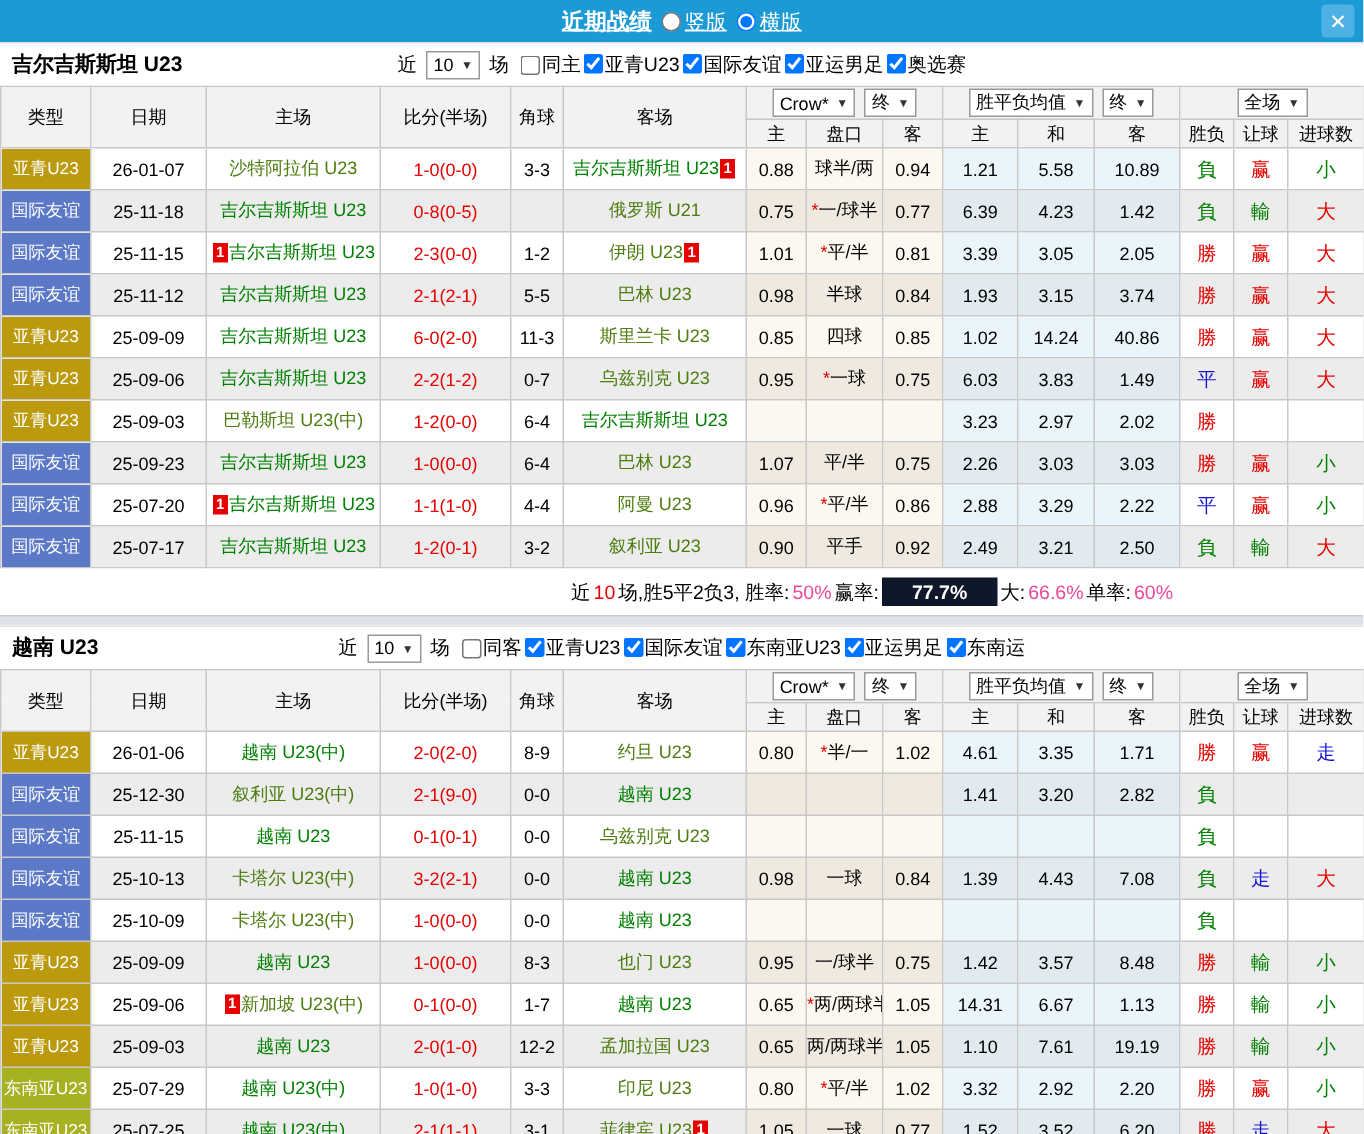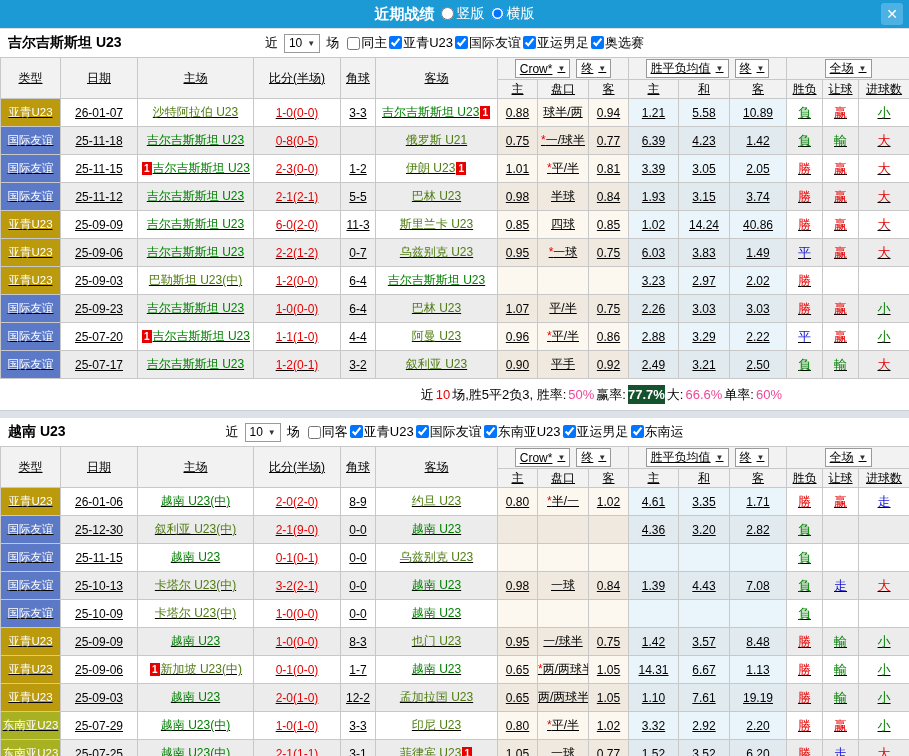--- a/index.html
+++ b/index.html
@@ -1,39 +1,39 @@
 <!DOCTYPE html>
 <html><head>
 <meta charset="utf-8">
 <style>
   * { margin:0; padding:0; box-sizing:border-box; }
   body { width:909px; font-family:"Liberation Sans","DejaVu Sans",sans-serif; background:#fff; color:#000; }
   .wrap { width:909px; border-bottom:1px solid #c8c8c8; }
 
   
   .titlebar { height:28px; background:#1b9ad6; display:flex; align-items:center; position:relative; }
-  .title-group { margin:0 auto; display:flex; align-items:flex-start; color:#fff; font-size:14px; }
+  .title-group { margin:0 auto; display:flex; align-items:flex-end; color:#fff; font-size:14px;text-decoration:underline; }
   .title-group .title { font-weight:bold; font-size:15px; }
   .title-group label { display:inline-flex; align-items:center; margin-left:6px; cursor:pointer; }
   .title-group input { margin-right:3px; }
   .close-btn { position:absolute; right:6px; top:3px; width:22px; height:22px; background:#4db1e3; color:#fff;
     font-weight:bold; font-size:14px; text-align:center; line-height:22px; border-radius:3px; cursor:pointer; }
 
   
   .team-row { height:29px; display:flex; align-items:center; position:relative; background:#fff; border-top:1px solid #e0e0e0;}
   .team-name { position:absolute; left:8px; font-weight:bold; font-size:14px; }
   .filters { margin:0 auto; display:flex; align-items:center; font-size:13px; }
   .filters .gap { width:6px; }
   .sel { display:inline-flex; align-items:center; border:1px solid #999; background:#fff; height:19px; padding:0 4px; font-size:12px; cursor:pointer; }
   .sel::after { content:"▼"; font-size:8px; margin-left:5px; color:#333; }
   label.chk { display:inline-flex; align-items:center; cursor:pointer; }
   label.chk input { margin:0 1px 0 2px; width:13px; height:13px; }
 
   
-  table { border-collapse:collapse; table-layout:fixed; width:909px;text-decoration:underline; }
+  table { border-collapse:collapse; table-layout:fixed; width:909px; }
   td, th { border:1px solid #c8c8c8; overflow:hidden; white-space:nowrap; text-align:center; font-weight:normal; }
   thead th { background:#f2f2f2; font-size:12px; }
   thead tr.grp th { height:22px; border-bottom:none; }
   thead tr.sub th { height:19px; }
   thead th.span2 { border-bottom:1px solid #c8c8c8; }
   .hdr-sel-wrap { display:flex; justify-content:center; gap:6px; align-items:center; }
 
   tbody td { height:28px; font-size:12px; }
   tbody tr:nth-child(even) td { background:#ececec; }
   tbody td.t-crow { background:#fdf8ef; }
@@ -52,21 +52,21 @@
   .b:empty { display:none; }
   .star { color:#e60000; }
   td.c-res { font-size:13px; }
   .r-red { color:#e60000; } .r-grn { color:#008000; } .r-blu { color:#1414d2; }
 
   
   .summary { height:31px; display:flex; align-items:center; justify-content:flex-end; padding-right:126px;
     font-size:13px; border-top:none; background:#fff; }
   .summary span { margin:0 1px; }
   .p-k { color:#000; } .p-r { color:#e60000; } .p-b { color:#ec4899; }
-  .p-rb { background:#14532d; color:#fff; padding:2px 0; font-weight:bold; }
+  .p-rb { background:#0f172a; color:#fff; padding:2px 20px; font-weight:bold; }
 
   .band { height:7px; background:#dde2e8; border-top:1px solid #c9cfd6; }
 </style>
 </head>
 <body>
 
 <div class="wrap">
 
   <div class="titlebar">
     <div class="title-group">
@@ -465,21 +465,21 @@
             <tr>
     <td class="c-type tc-blue">国际友谊</td>
     <td class="c-date">25-12-30</td>
     <td class="c-team"><span class="tn">叙利亚 U23(中)</span></td>
     <td class="c-score">2-1(9-0)</td>
     <td class="c-corner">0-0</td>
     <td class="c-team"><span class="tn green">越南 U23</span></td>
     <td class="t-crow"></td>
     <td class="t-crow"><span class="star"></span><span></span></td>
     <td class="t-crow"></td>
-    <td class="t-wdl">4.36</td>
+    <td class="t-wdl">1.41</td>
     <td class="t-wdl">3.20</td>
     <td class="t-wdl">2.82</td>
     <td class="c-res r-grn">負</td>
     <td class="c-res"></td>
     <td class="c-res"></td>
   </tr>
             <tr>
     <td class="c-type tc-blue">国际友谊</td>
     <td class="c-date">25-11-15</td>
     <td class="c-team"><span class="tn green">越南 U23</span></td>

